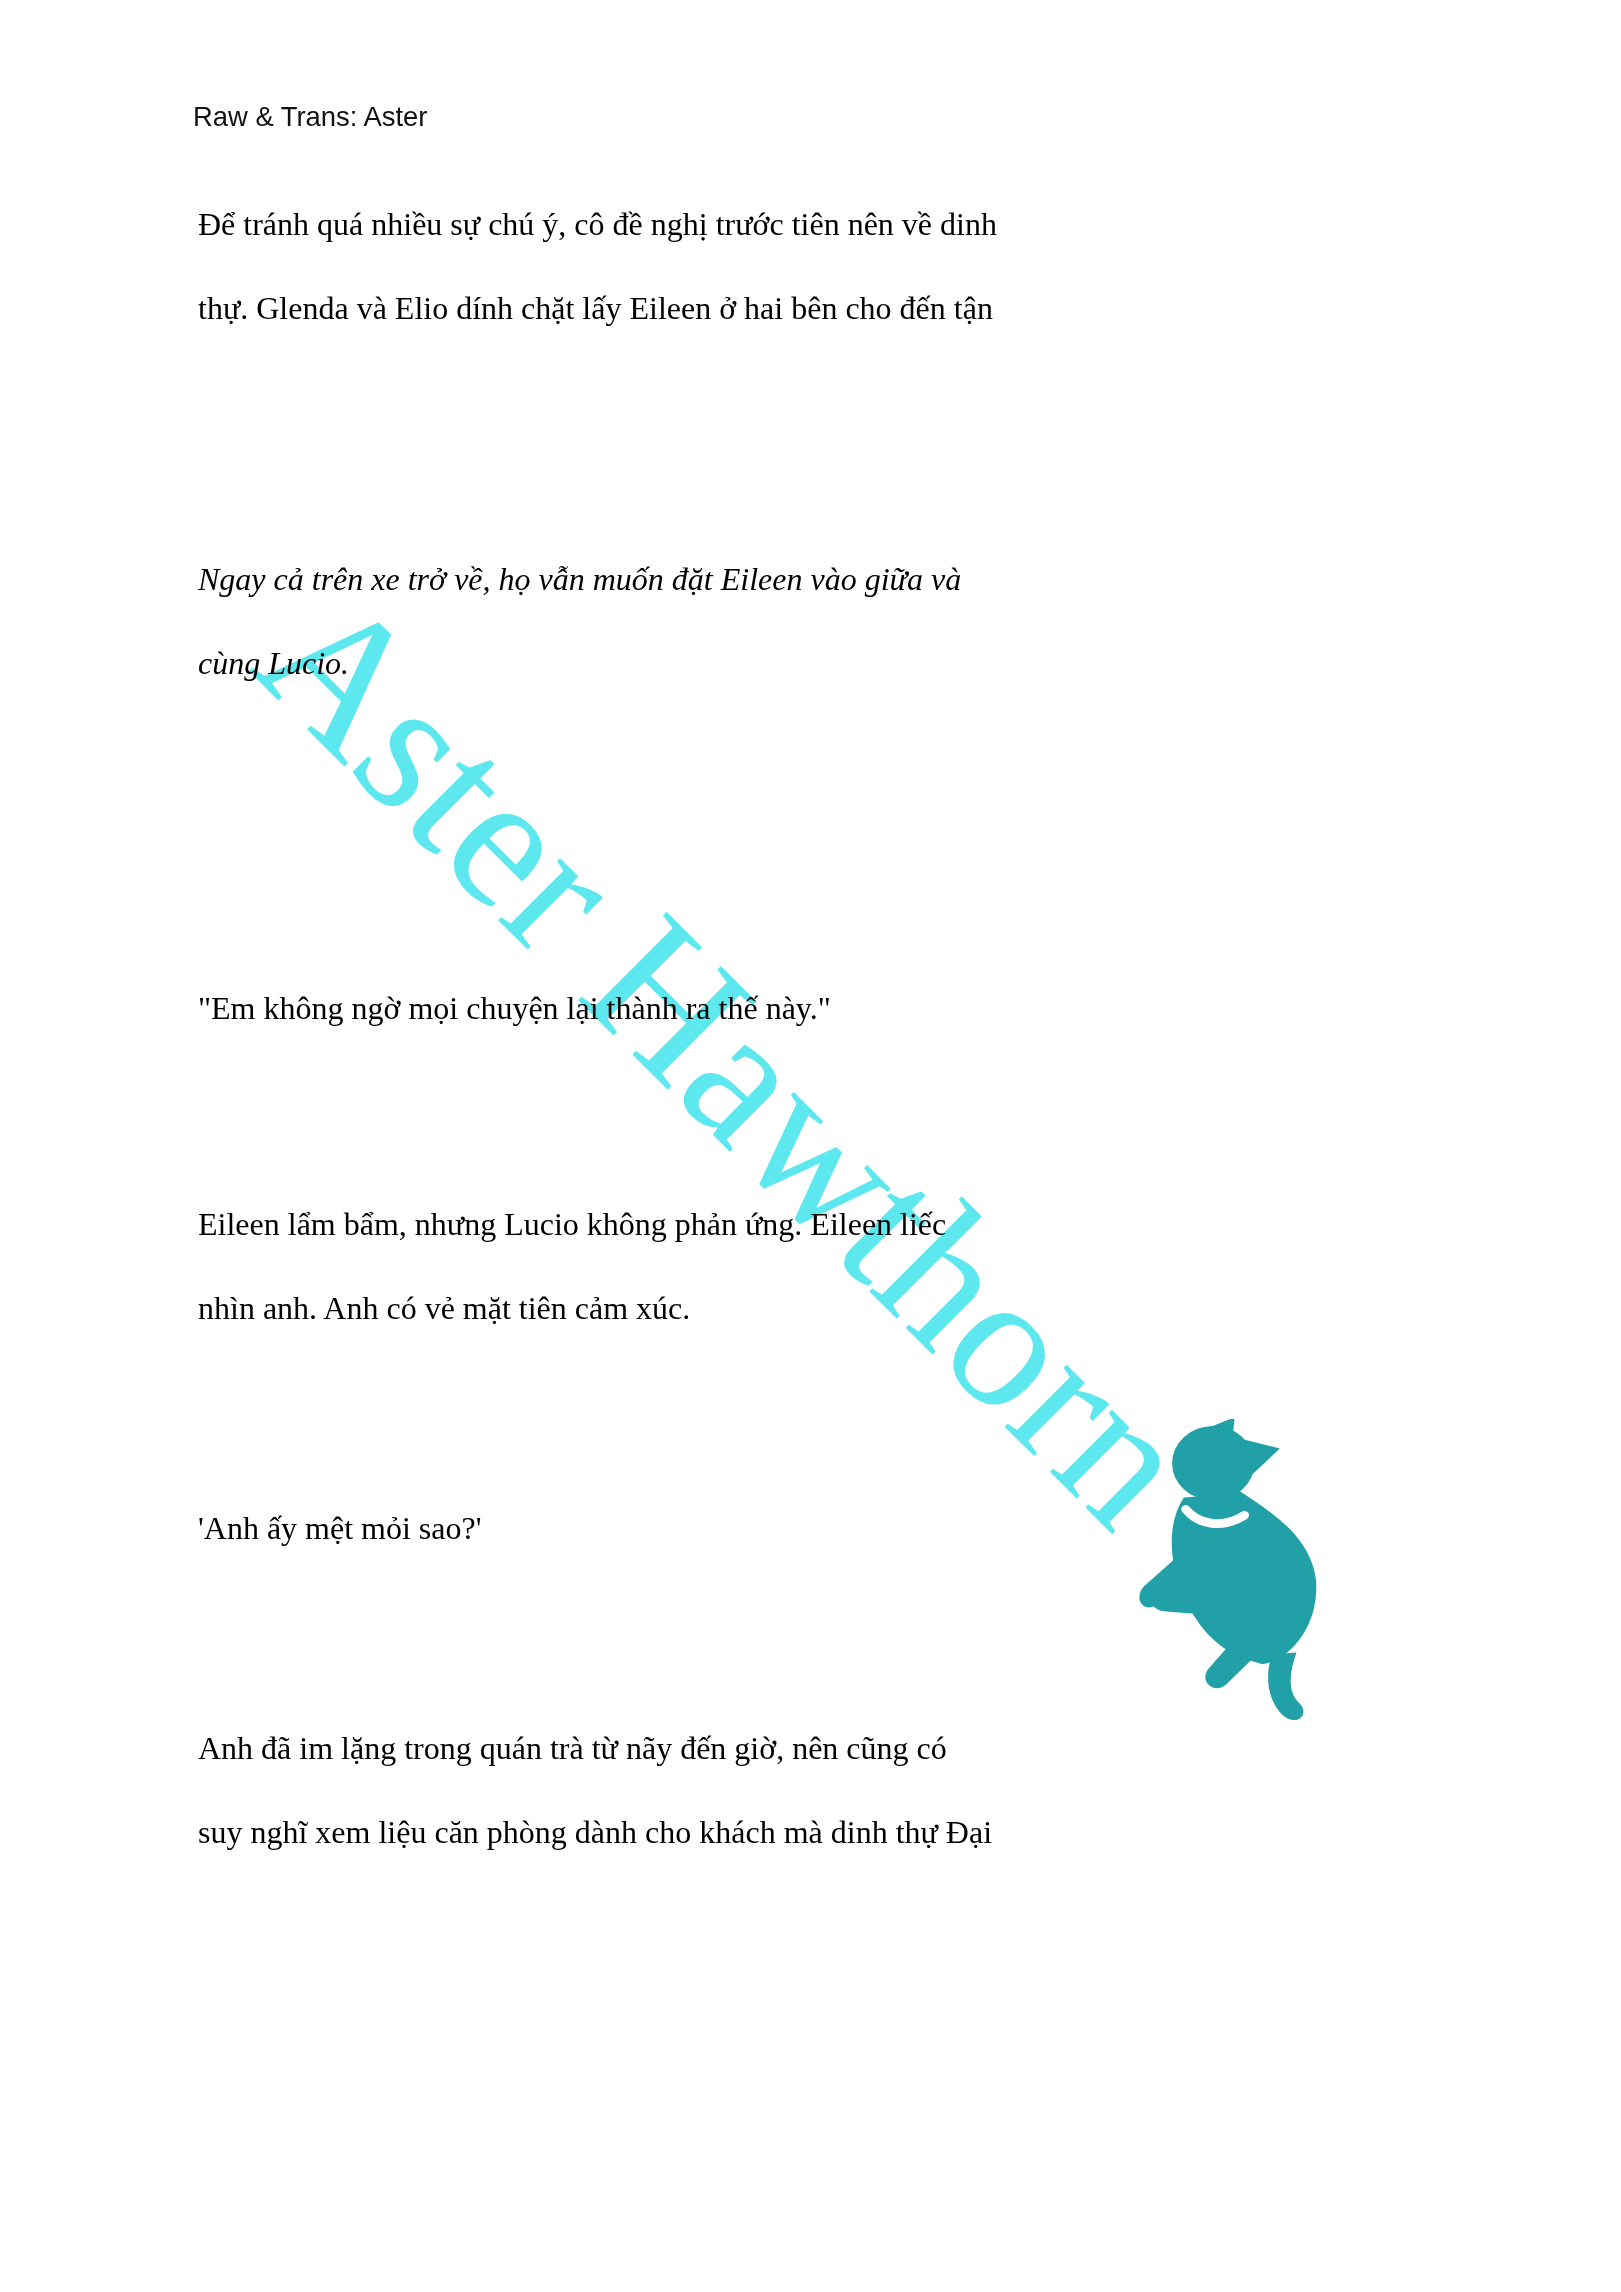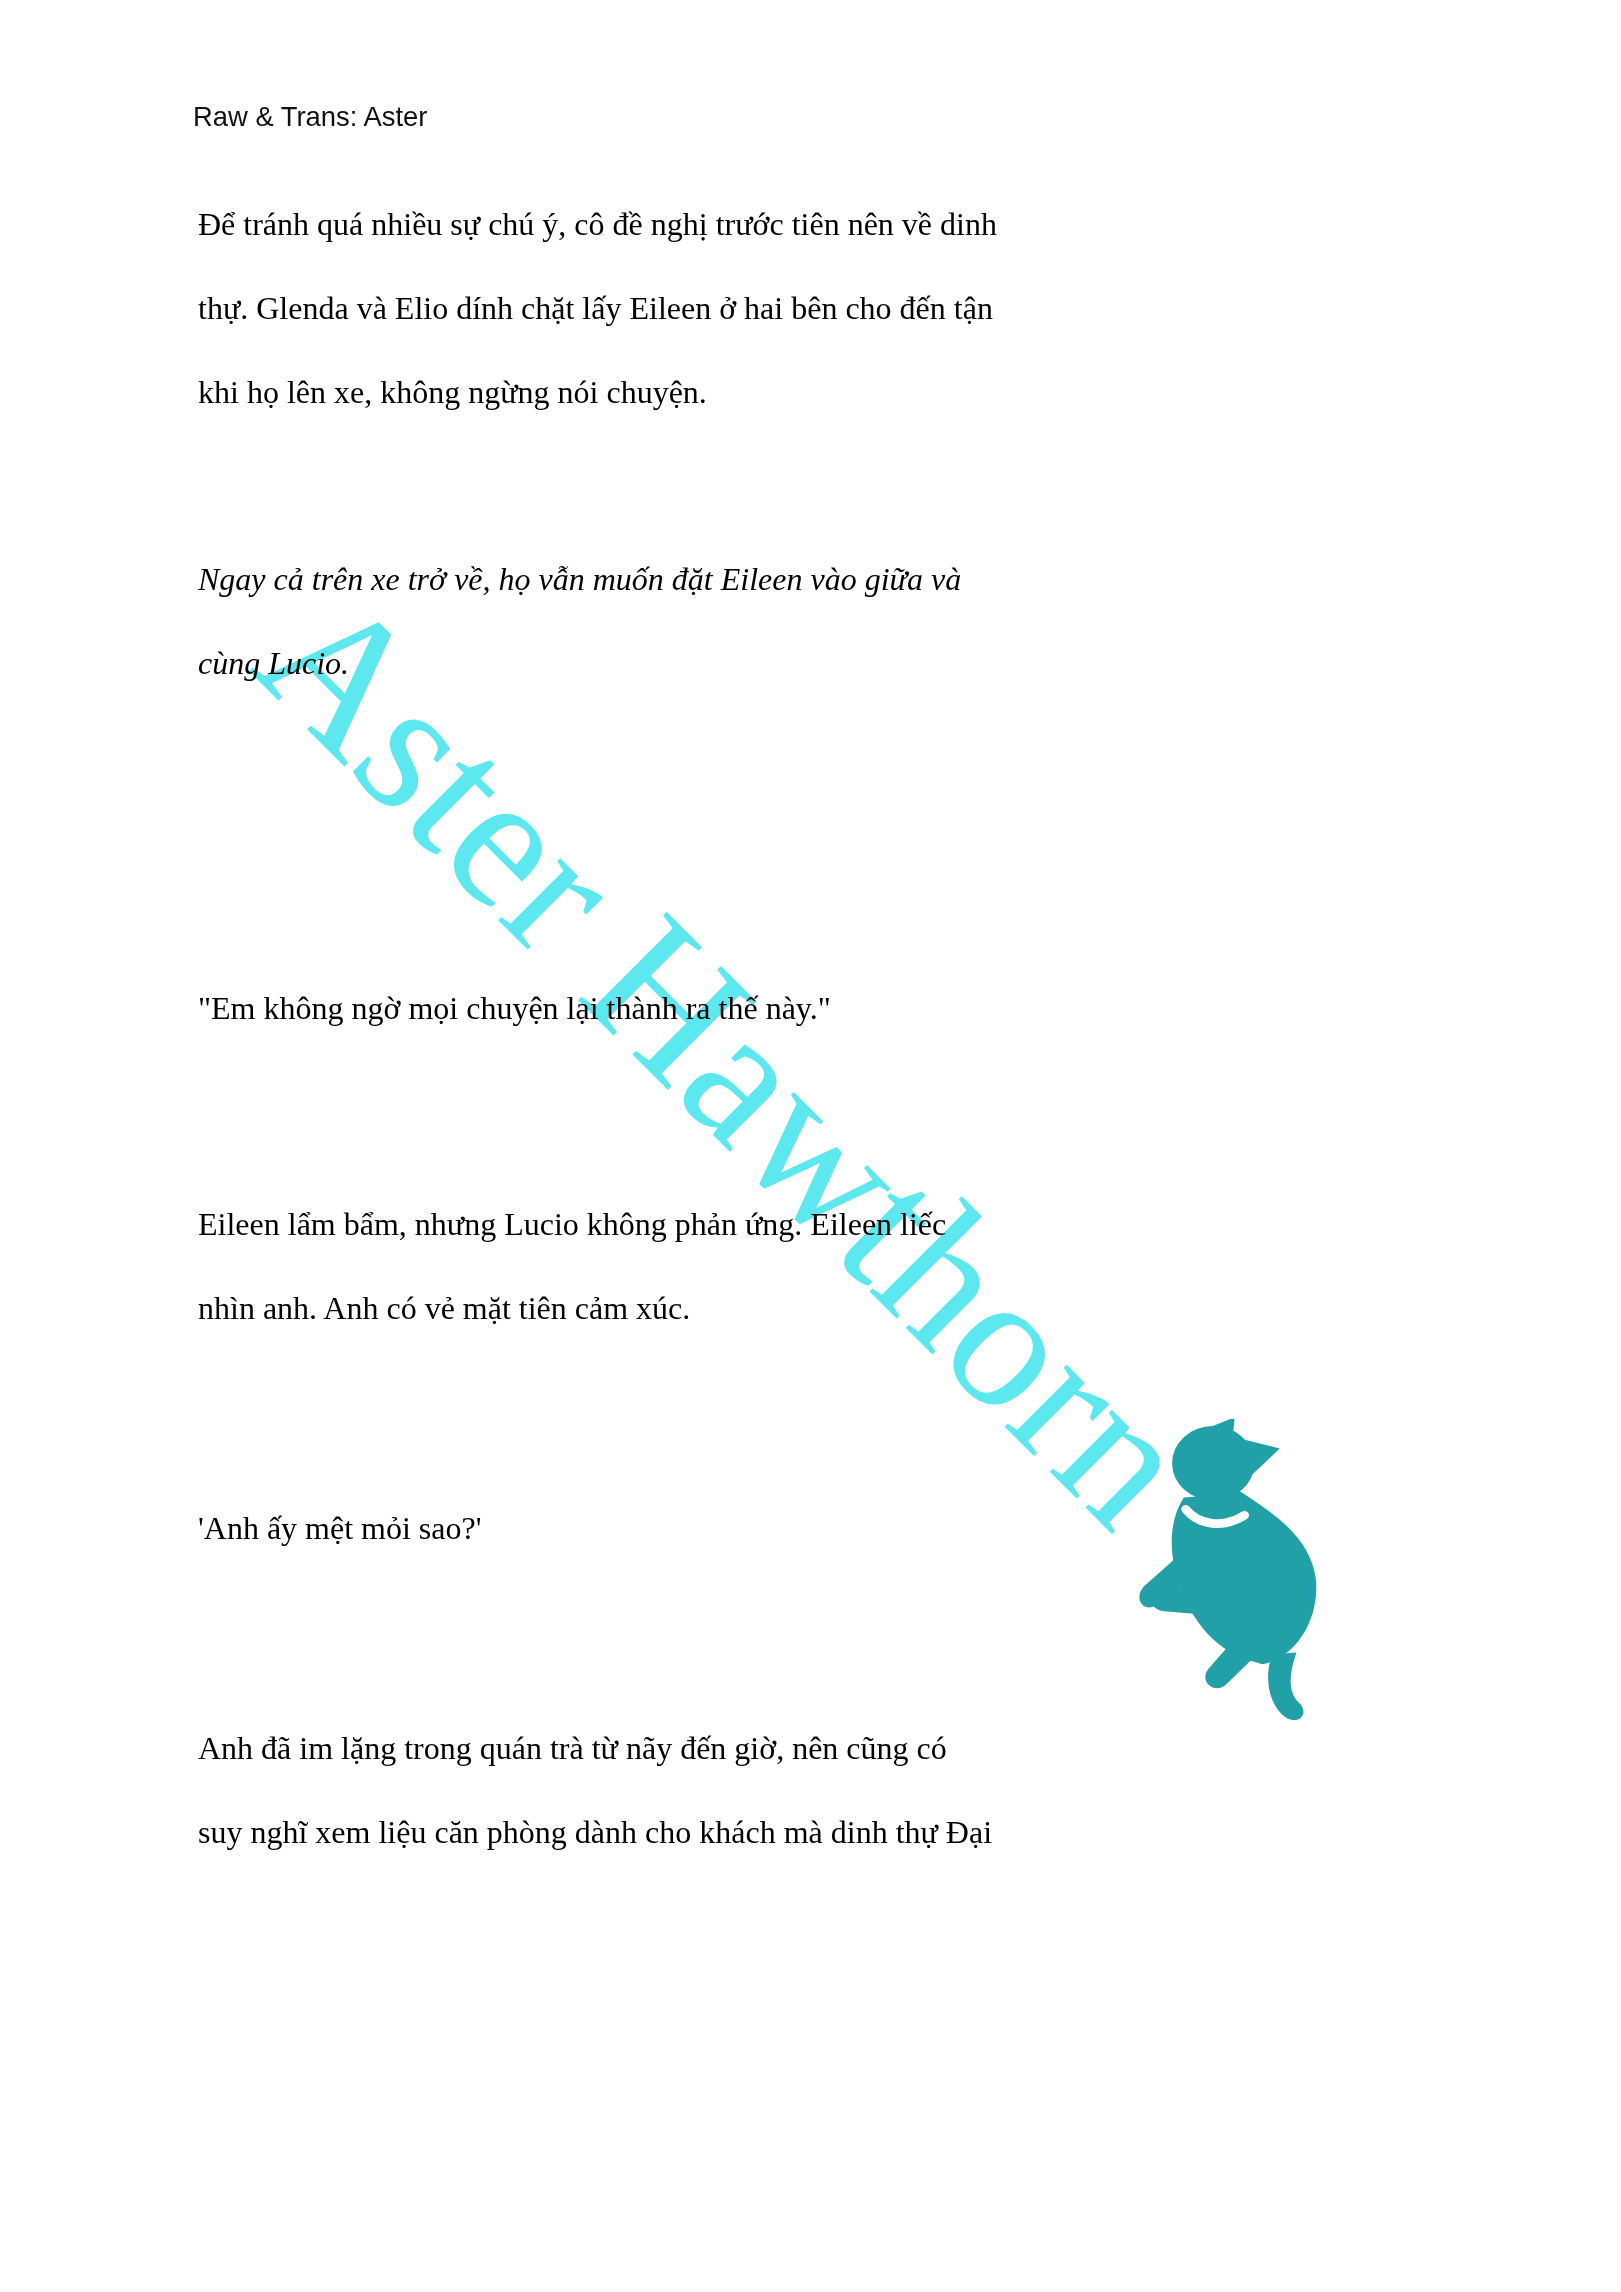--- a/index.html
+++ b/index.html
@@ -53,21 +53,20 @@
       <path d="M150,240 C140,270 150,295 165,305 C178,312 188,300 178,290 C165,278 168,258 175,238 Z"></path>
     </g>
 
     <path d="M62,92 C75,108 100,112 122,98" stroke="#ffffff" stroke-width="9" fill="none" stroke-linecap="round"></path>
   </svg>
 
   <div class="text-layer">
     <p class="para" style="top:182px;">
       <span class="line">Để tránh quá nhiều sự chú ý, cô đề nghị trước tiên nên về dinh</span>
       <span class="line">thự. Glenda và Elio dính chặt lấy Eileen ở hai bên cho đến tận</span>
-      <span class="line">khi họ lên xe, không ngừng nói chuyện.</span>
     </p>
     <p class="para" style="top:537px;font-style:italic;">
       <span class="line">Ngay cả trên xe trở về, họ vẫn muốn đặt Eileen vào giữa và</span>
       <span class="line">cùng Lucio.</span>
     </p>
     <p class="para" style="top:966px;">
       <span class="line">"Em không ngờ mọi chuyện lại thành ra thế này."</span>
     </p>
     <p class="para" style="top:1182px;">
       <span class="line">Eileen lẩm bẩm, nhưng Lucio không phản ứng. Eileen liếc</span>

